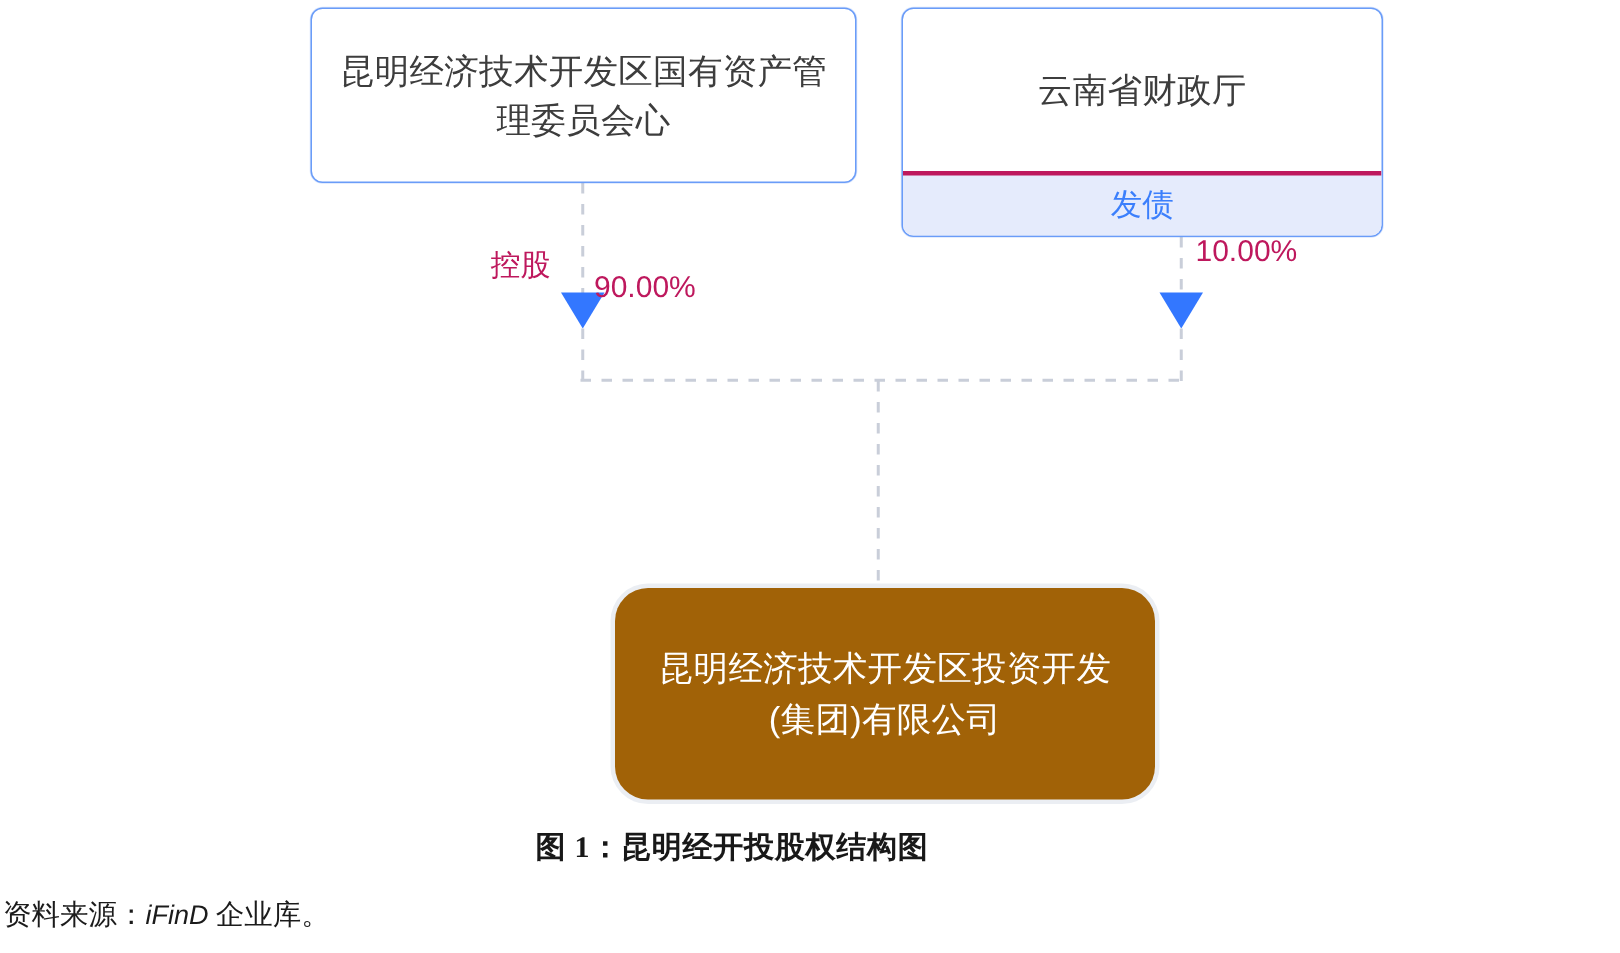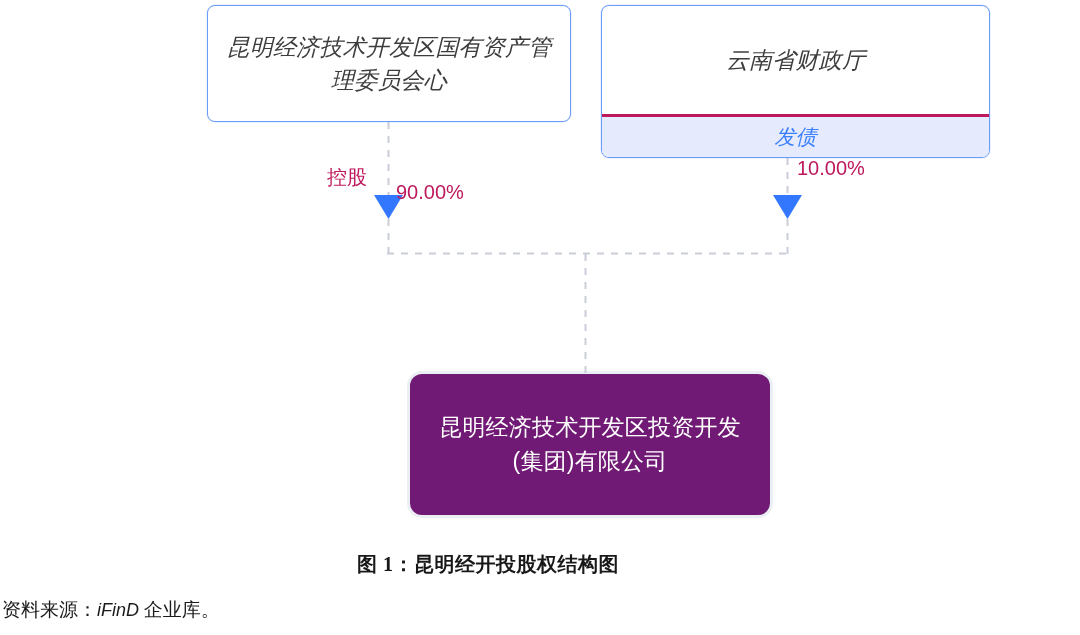--- a/index.html
+++ b/index.html
@@ -71,41 +71,39 @@
     padding: 9px 0 10px 0;
     text-align: center;
   }
 
   
   #node-soasac {
     left: 207px;
     top: 5px;
     width: 364px;
     height: 117px;
-    font-style: italic;
   }
 
   
   #node-finance {
     left: 601px;
     top: 5px;
-    width: 389px;
+    width: 321px;
     height: 153px;
-    font-style: italic;
   }
   #node-finance .node-body { font-size: 23px; }
 
   
   #node-subject {
     left: 410px;
-    top: 374px;
+    top: 392px;
     width: 360px;
     height: 141px;
-    background: #701a75;
-    border-radius: 12px;
+    background: #a16207;
+    border-radius: 22px;
     box-shadow: 0 0 0 3px rgba(190,200,215,0.30);
   }
   #node-subject .node-body {
     color: #ffffff;
     font-size: 23px;
     line-height: 1.45;
     padding: 4px 20px;
   }
 
   

